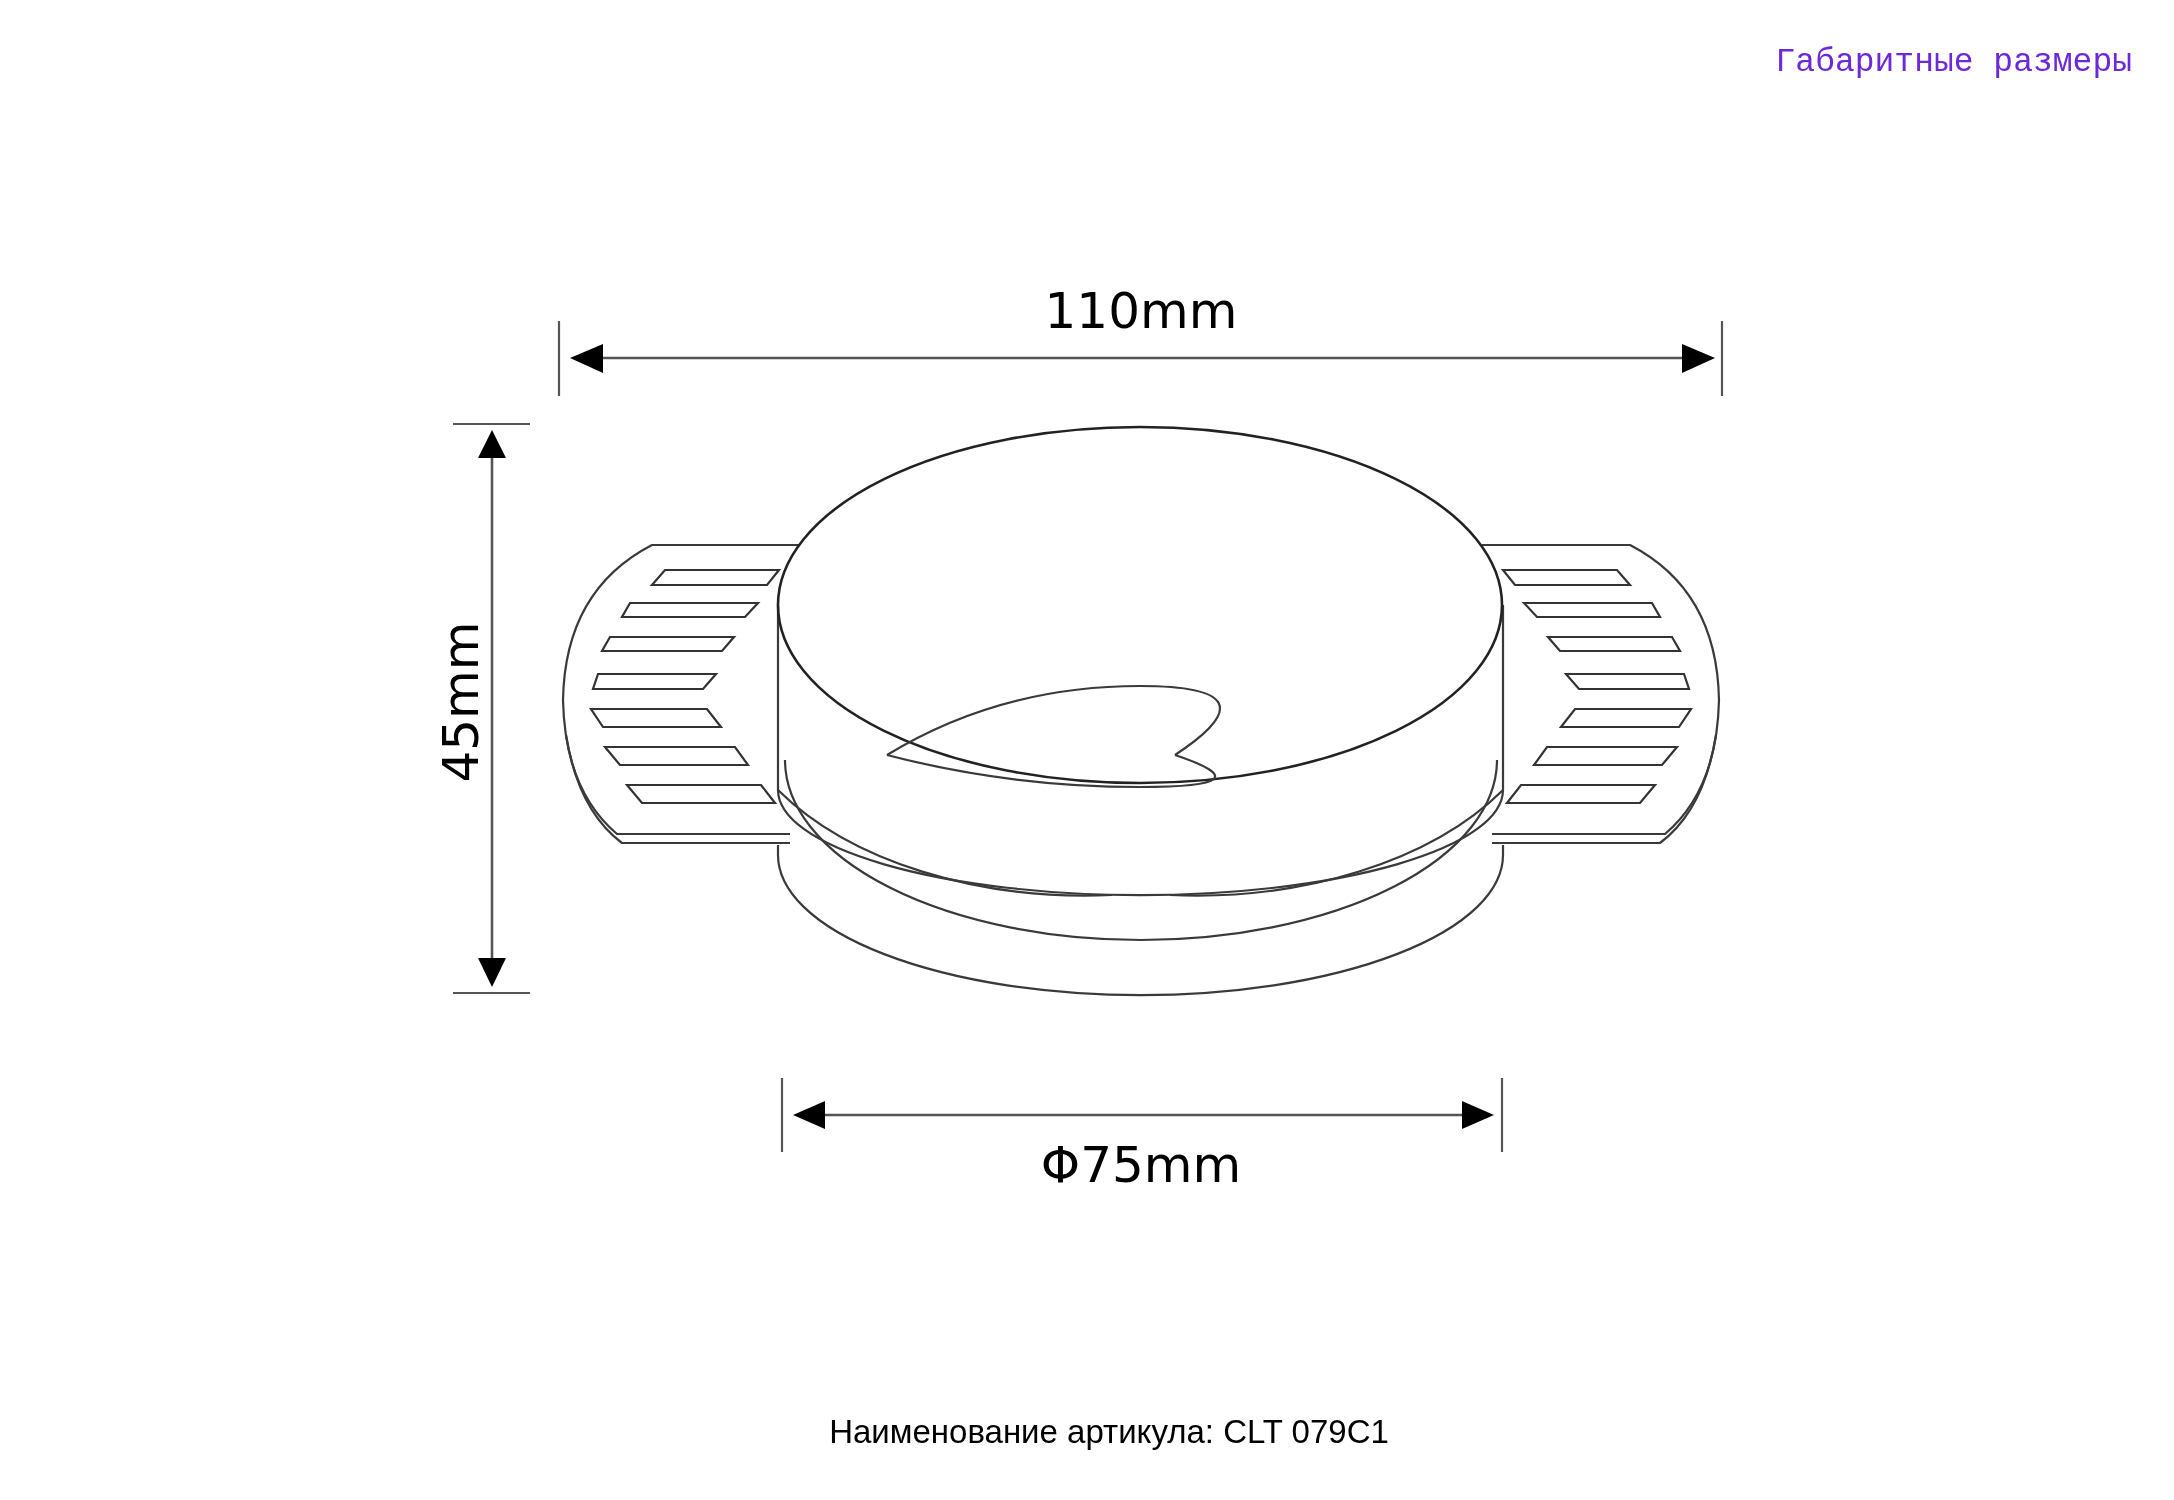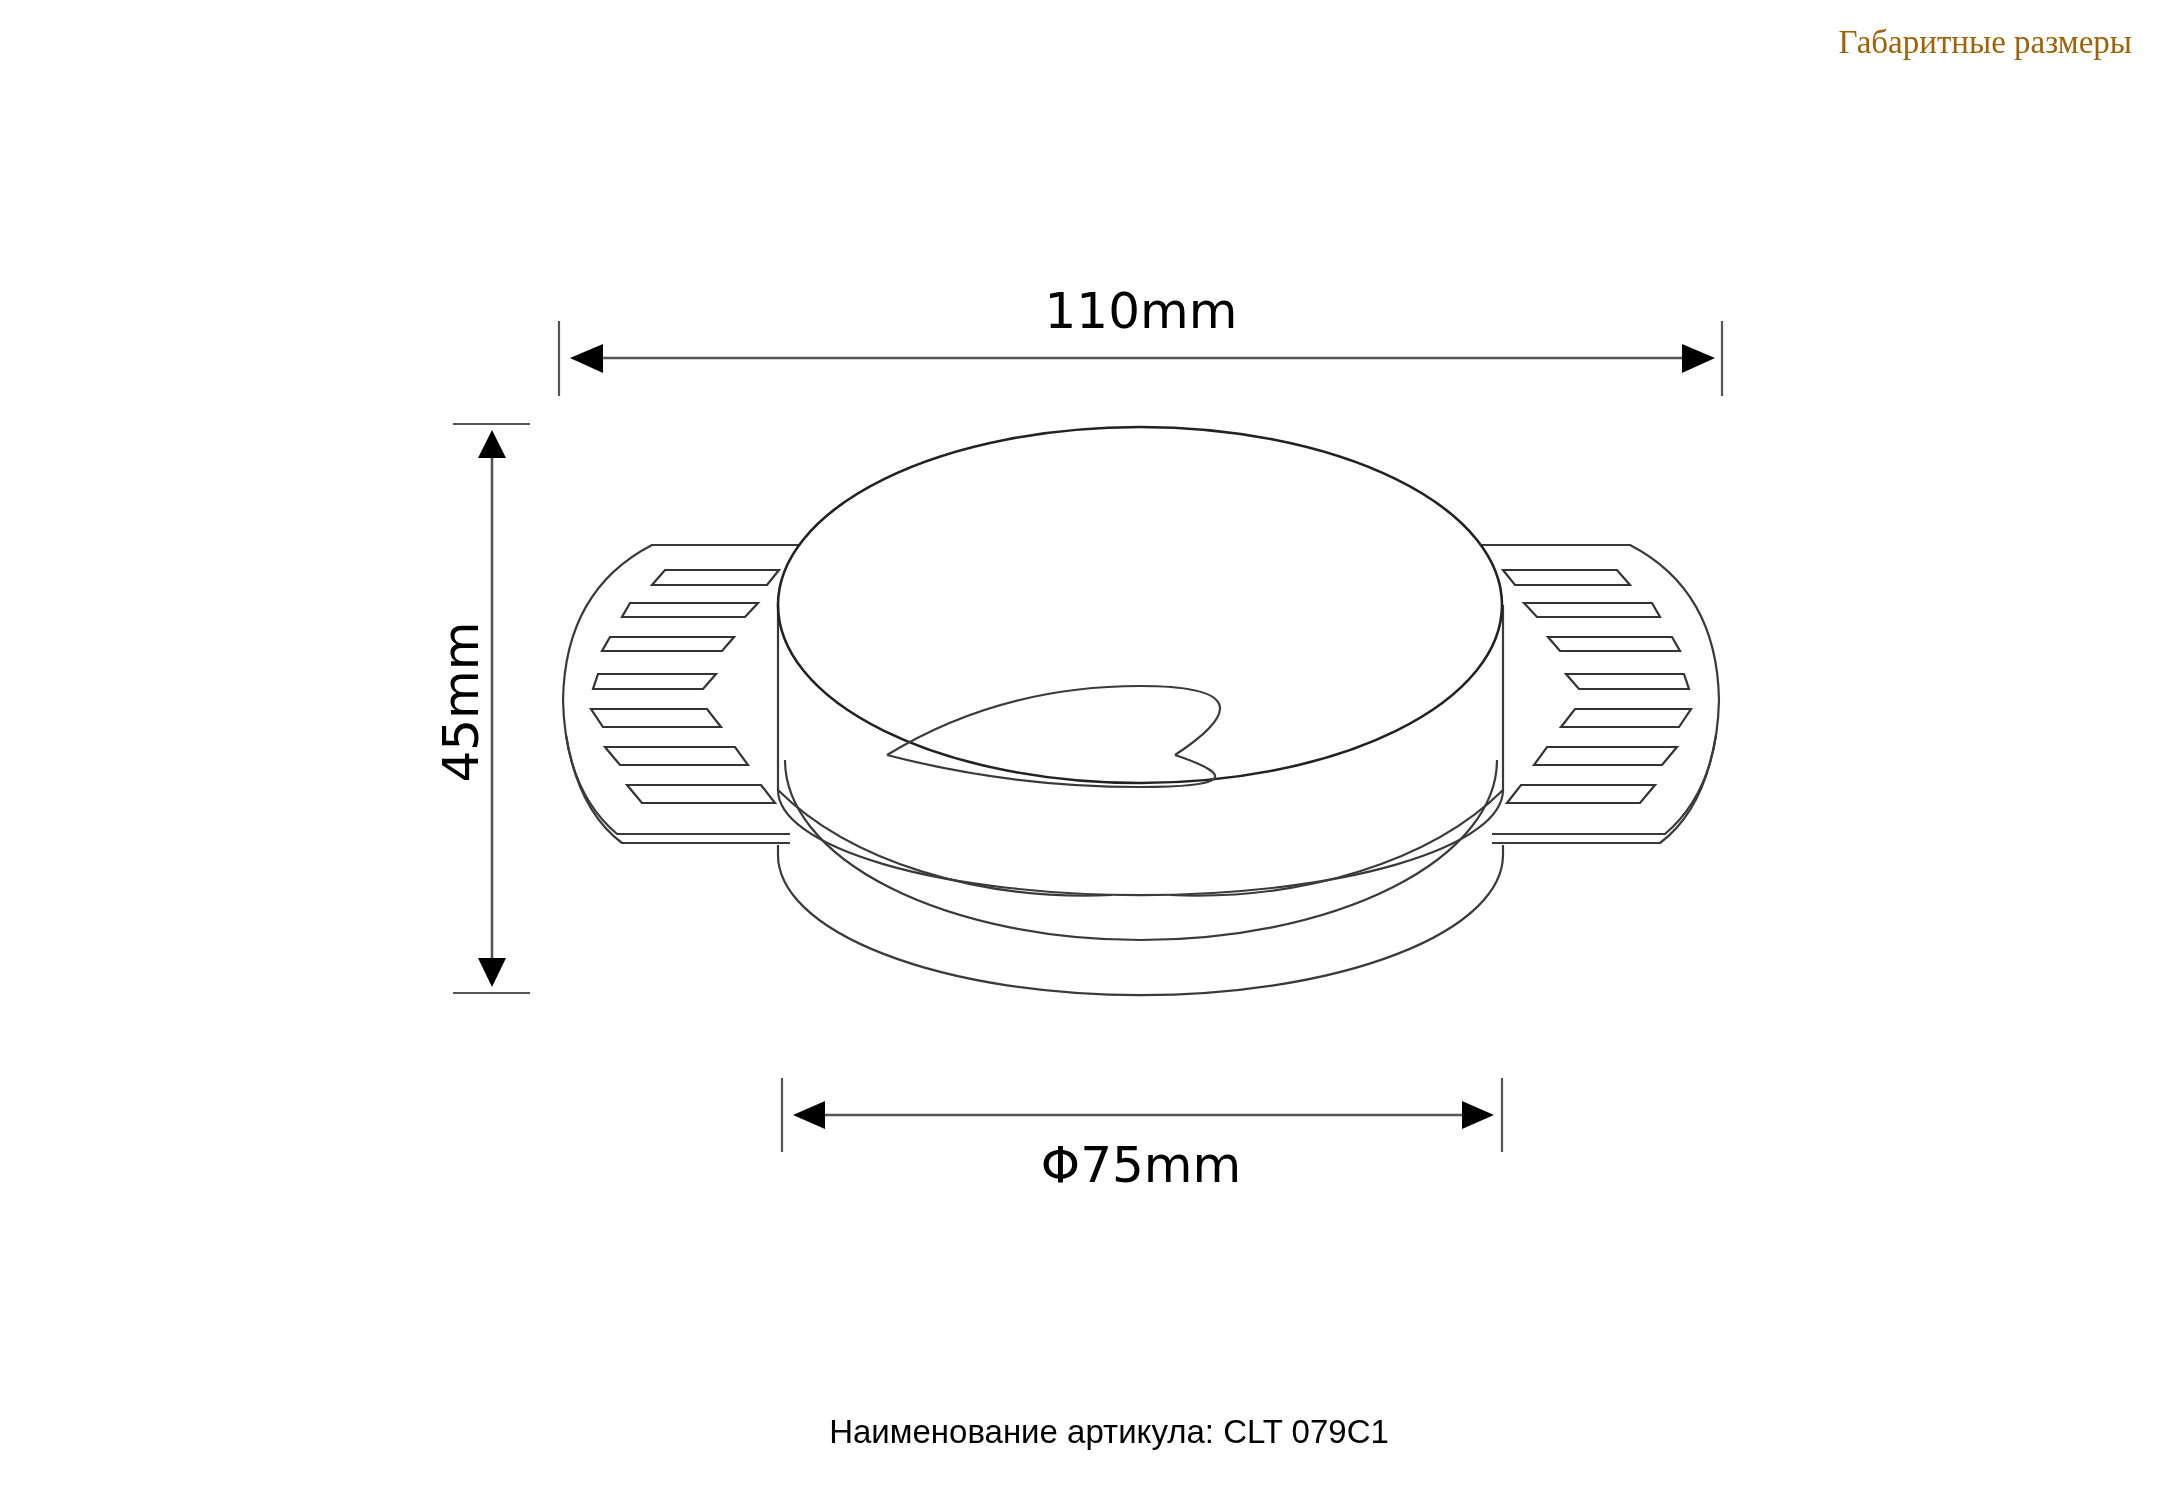--- a/index.html
+++ b/index.html
@@ -1,19 +1,19 @@
 <!DOCTYPE html>
 <html><head>
   <meta charset="utf-8">
   <style>
     html, body { margin: 0; padding: 0; background: #ffffff; }
     body { width: 2174px; height: 1500px; position: relative; overflow: hidden; }
     .title {
-      position: absolute; right: 42px; top: 24px;
-      font-family: Liberation Serif, serif; font-size: 33px; color: #a16207;
+      position: absolute; right: 42px; top: 44px;
+      font-family: Liberation Mono, monospace; font-size: 33px; color: #6d28d9;
       white-space: nowrap;
     }
     .footer {
       position: absolute; left: 0; width: 2174px; top: 1413px; text-align: center;
       font-family: "Liberation Sans", sans-serif; font-size: 33px; color: #000;
       padding-left: 44px; box-sizing: border-box;
     }
     svg.drawing { position: absolute; left: 0; top: 0; }
     .dim-text { font-family: "DejaVu Sans", sans-serif; font-size: 50px; fill: #000; }
     .ln { fill: none; stroke: #3a3a3a; stroke-width: 2.2; }

